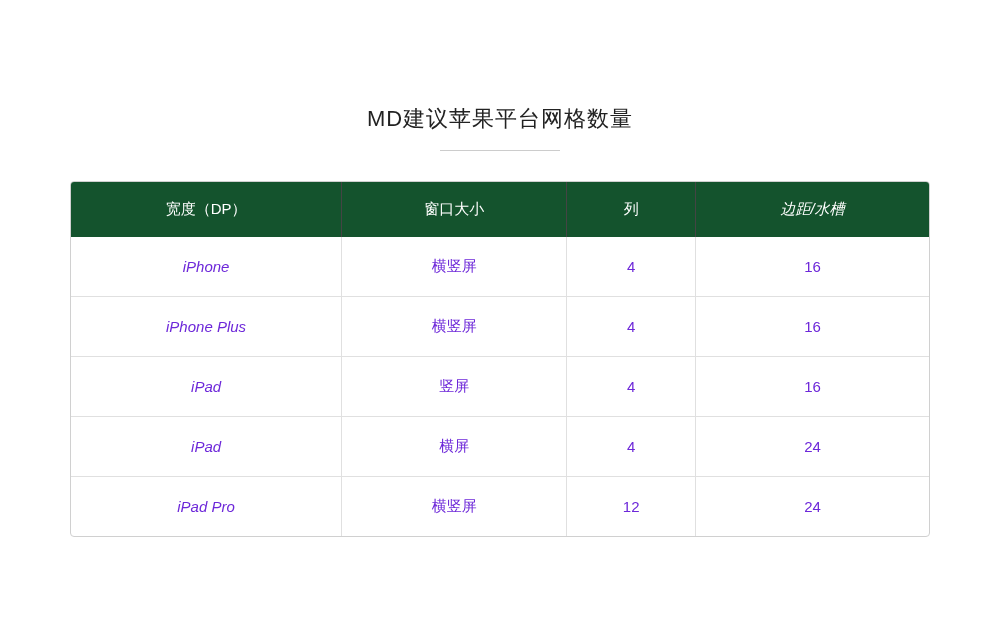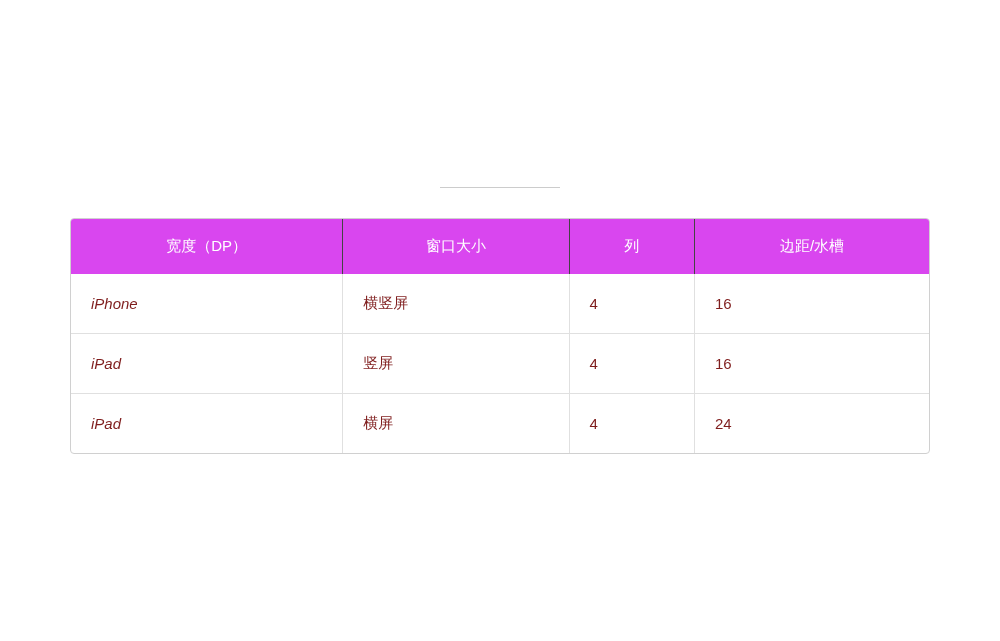--- a/index.html
+++ b/index.html
@@ -45,68 +45,71 @@
       border-radius: 4px;
       overflow: hidden;
     }
 
     table {
       width: 100%;
       border-collapse: collapse;
     }
 
     thead tr {
-      background-color: #d946ef;
+      background-color: #14532d;
       padding-left: 31px;
     }
 
     thead th {
       color: #ffffff;
       font-size: 15px;
       font-weight: 500;
       padding: 18px 20px;
       text-align: center;
       border-right: 1px solid #444444;
     }
 
     thead th:last-child {
       border-right: none;
+      font-style: italic;
     }
 
     tbody tr {
       border-bottom: 1px solid #e0e0e0;
     }
 
     tbody tr:last-child {
       border-bottom: none;
     }
 
     tbody td {
       padding: 20px 20px;
+      text-align: center;
       font-size: 15px;
-      color: #7f1d1d;
+      color: #6d28d9;
       border-right: 1px solid #e0e0e0;
     }
 
     tbody td:last-child {
       border-right: none;
     }
 
     tbody td:first-child {
       font-style: italic;
     }
 
     tbody td:nth-child(2) {
       font-weight: 400;
     }
   </style>
 </head>
 <body>
 
 <div class="page-container">
+  <h1 class="page-title">MD建议苹果平台网格数量</h1>
 
   <div class="title-divider"></div>
 
   <div class="table-wrapper">
     <table>
       <thead>
         <tr>
           <th>宽度（DP）</th>
           <th>窗口大小</th>
           <th>列</th>
@@ -114,27 +117,39 @@
         </tr>
       </thead>
       <tbody>
         <tr>
           <td>iPhone</td>
           <td>横竖屏</td>
           <td>4</td>
           <td>16</td>
         </tr>
         <tr>
+          <td>iPhone Plus</td>
+          <td>横竖屏</td>
+          <td>4</td>
+          <td>16</td>
+        </tr>
+        <tr>
           <td>iPad</td>
           <td>竖屏</td>
           <td>4</td>
           <td>16</td>
         </tr>
         <tr>
           <td>iPad</td>
           <td>横屏</td>
           <td>4</td>
           <td>24</td>
         </tr>
+        <tr>
+          <td>iPad Pro</td>
+          <td>横竖屏</td>
+          <td>12</td>
+          <td>24</td>
+        </tr>
       </tbody>
     </table>
   </div>
 </div>
 
 </body></html>

